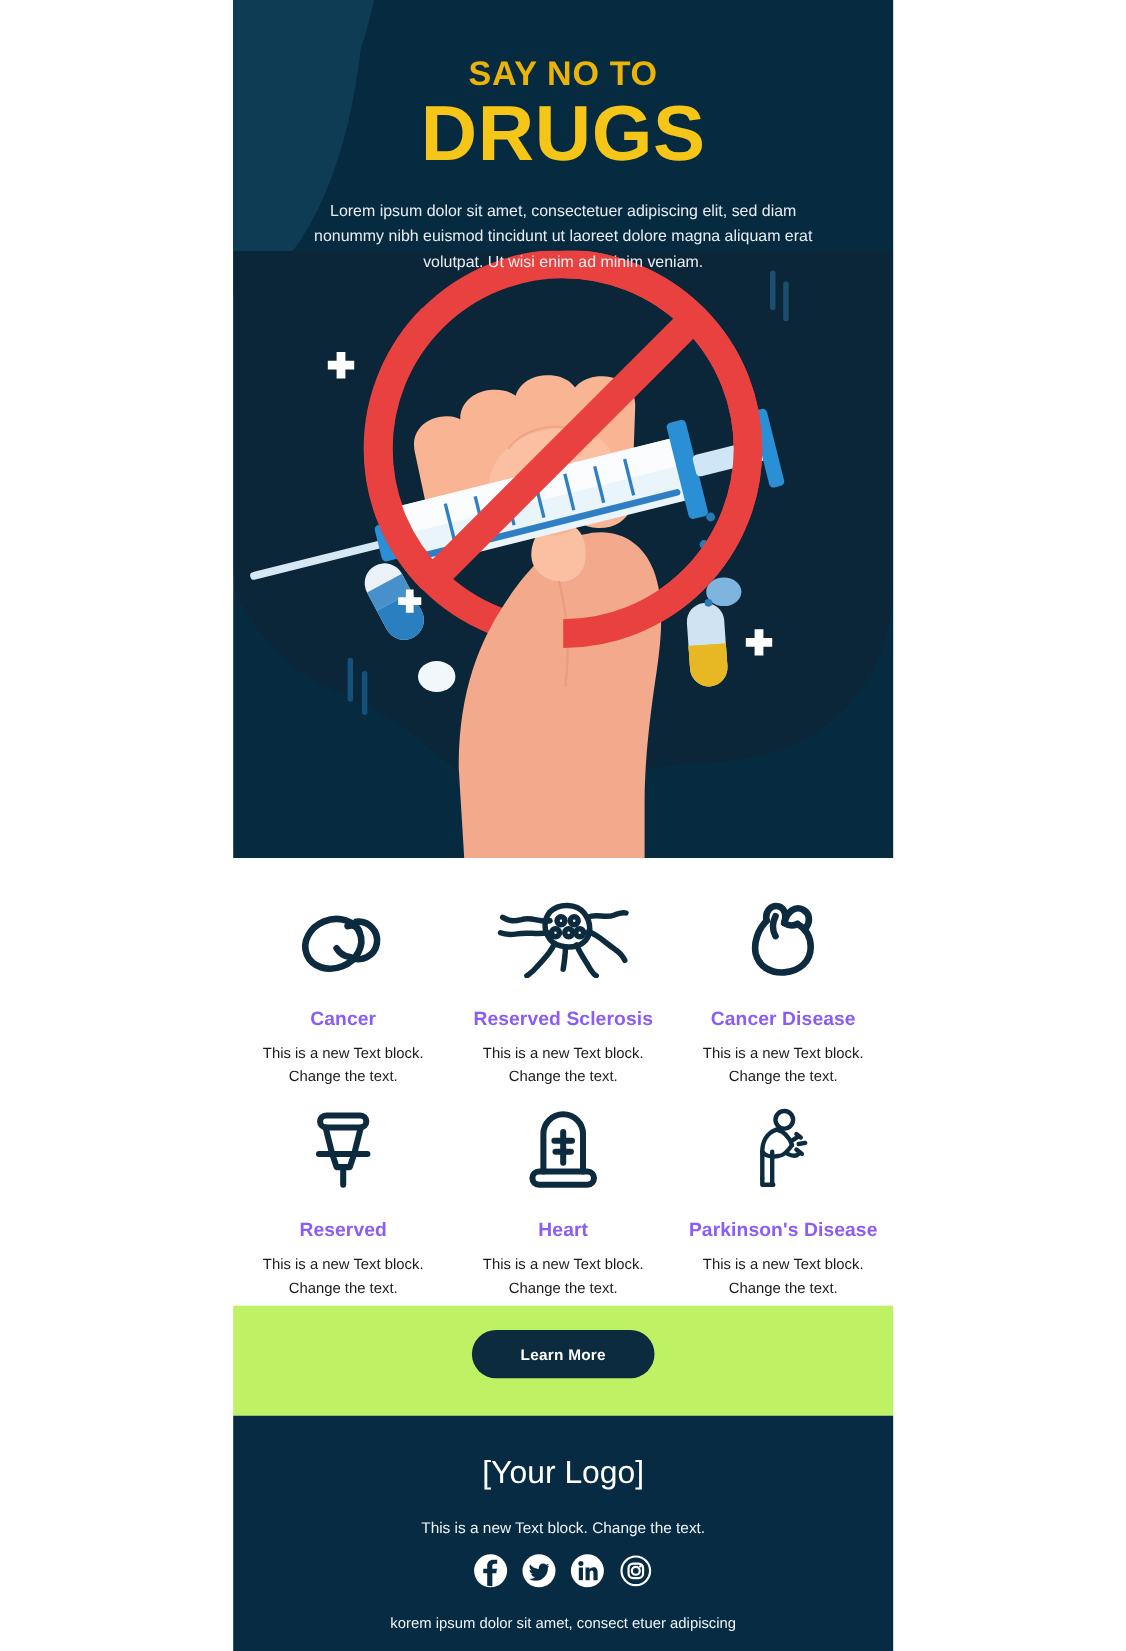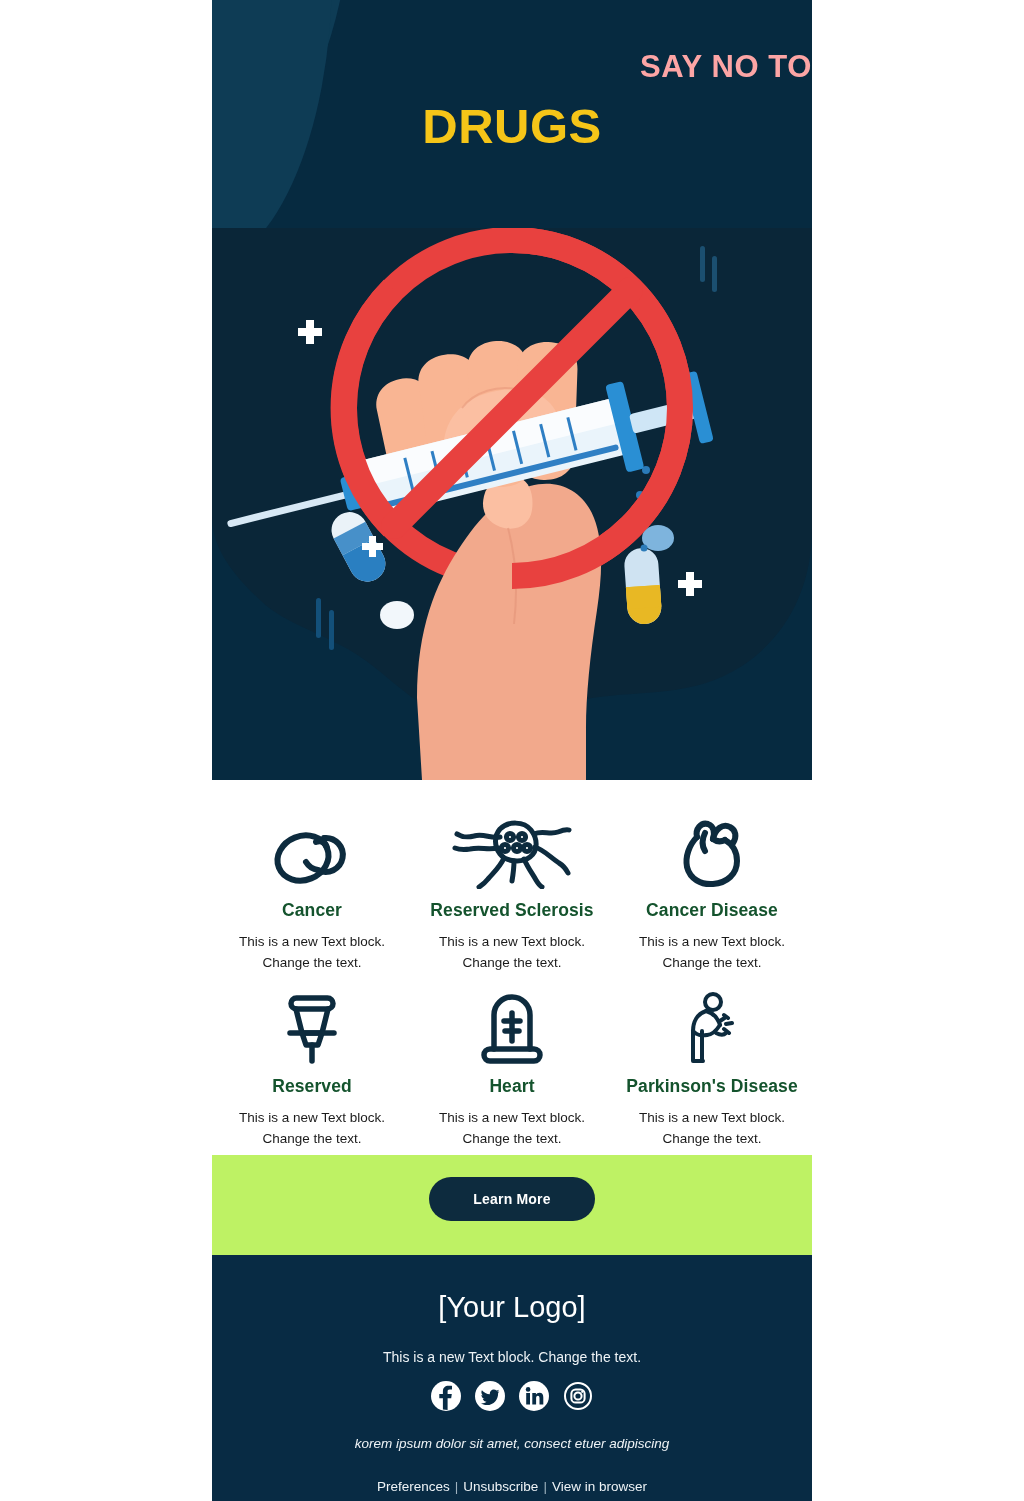--- a/index.html
+++ b/index.html
@@ -58,35 +58,34 @@
   }
 
   .hero-inner {
     position: relative;
     z-index: 3;
     padding-top: 50px;
     text-align: center;
   }
 
   .kicker {
-    color: #fca5a5;
+    color: #eab308;
     font-size: 31px;
     font-weight: bold;
     letter-spacing: 0.6px;
     line-height: 1.1;
-    text-align: right;
   }
 
   .headline {
     color: #f5c518;
-    font-size: 49px;
+    font-size: 71px;
     font-weight: bold;
     letter-spacing: 0.5px;
     line-height: 1.08;
-    margin-top: 16px;
+    margin-top: 0;
   }
 
   .hero-sub {
     margin: 20px auto 0;
     width: 470px;
     color: #e9eef2;
     font-size: 14.5px;
     line-height: 1.62;
   }
 
@@ -119,24 +118,24 @@
   }
 
   .feat-icon {
     height: 78px;
     display: flex;
     align-items: center;
     justify-content: center;
   }
 
   .feat-title {
-    color: #14532d;
+    color: #8b5cf6;
     font-size: 17.5px;
     font-weight: bold;
-    margin-top: 8px;
+    margin-top: 24px;
     letter-spacing: 0.1px;
     white-space: nowrap;
   }
 
   .feat-desc {
     color: #1b1b1b;
     font-size: 13.5px;
     line-height: 1.58;
     margin-top: 10px;
   }
@@ -199,21 +198,20 @@
     cursor: pointer;
   }
   .social-solid { background: #ffffff; }
   .social-outline { background: transparent; }
 
   .footer-legal {
     color: #eef3f6;
     font-size: 13.5px;
     line-height: 1.6;
     margin-top: 22px;
-    font-style: italic;
   }
 
   .footer-links {
     margin-top: 24px;
     color: #eef3f6;
     font-size: 13.5px;
   }
   .footer-links a {
     color: #eef3f6;
     text-decoration: none;
@@ -226,20 +224,21 @@
 <div class="page">
   <div class="email-body">
 
     <div class="hero">
       <div class="hero-swoosh"></div>
       <div class="hero-swoosh2"></div>
 
       <div class="hero-inner">
         <div class="kicker">SAY NO TO</div>
         <div class="headline">DRUGS</div>
+        <div class="hero-sub">Lorem ipsum dolor sit amet, consectetuer adipiscing elit, sed diam nonummy nibh euismod tincidunt ut laoreet dolore magna aliquam erat volutpat. Ut wisi enim ad minim veniam.</div>
       </div>
 
       <div class="illus-wrap">
         <svg width="600" height="552" viewBox="0 0 600 552" xmlns="http://www.w3.org/2000/svg">
           <defs>
             <clipPath id="blobClip">
               <path d="M0,0 L600,0 L600,300
                        C600,360 575,408 530,438
                        C480,470 430,462 380,470
                        C330,478 300,500 252,492

